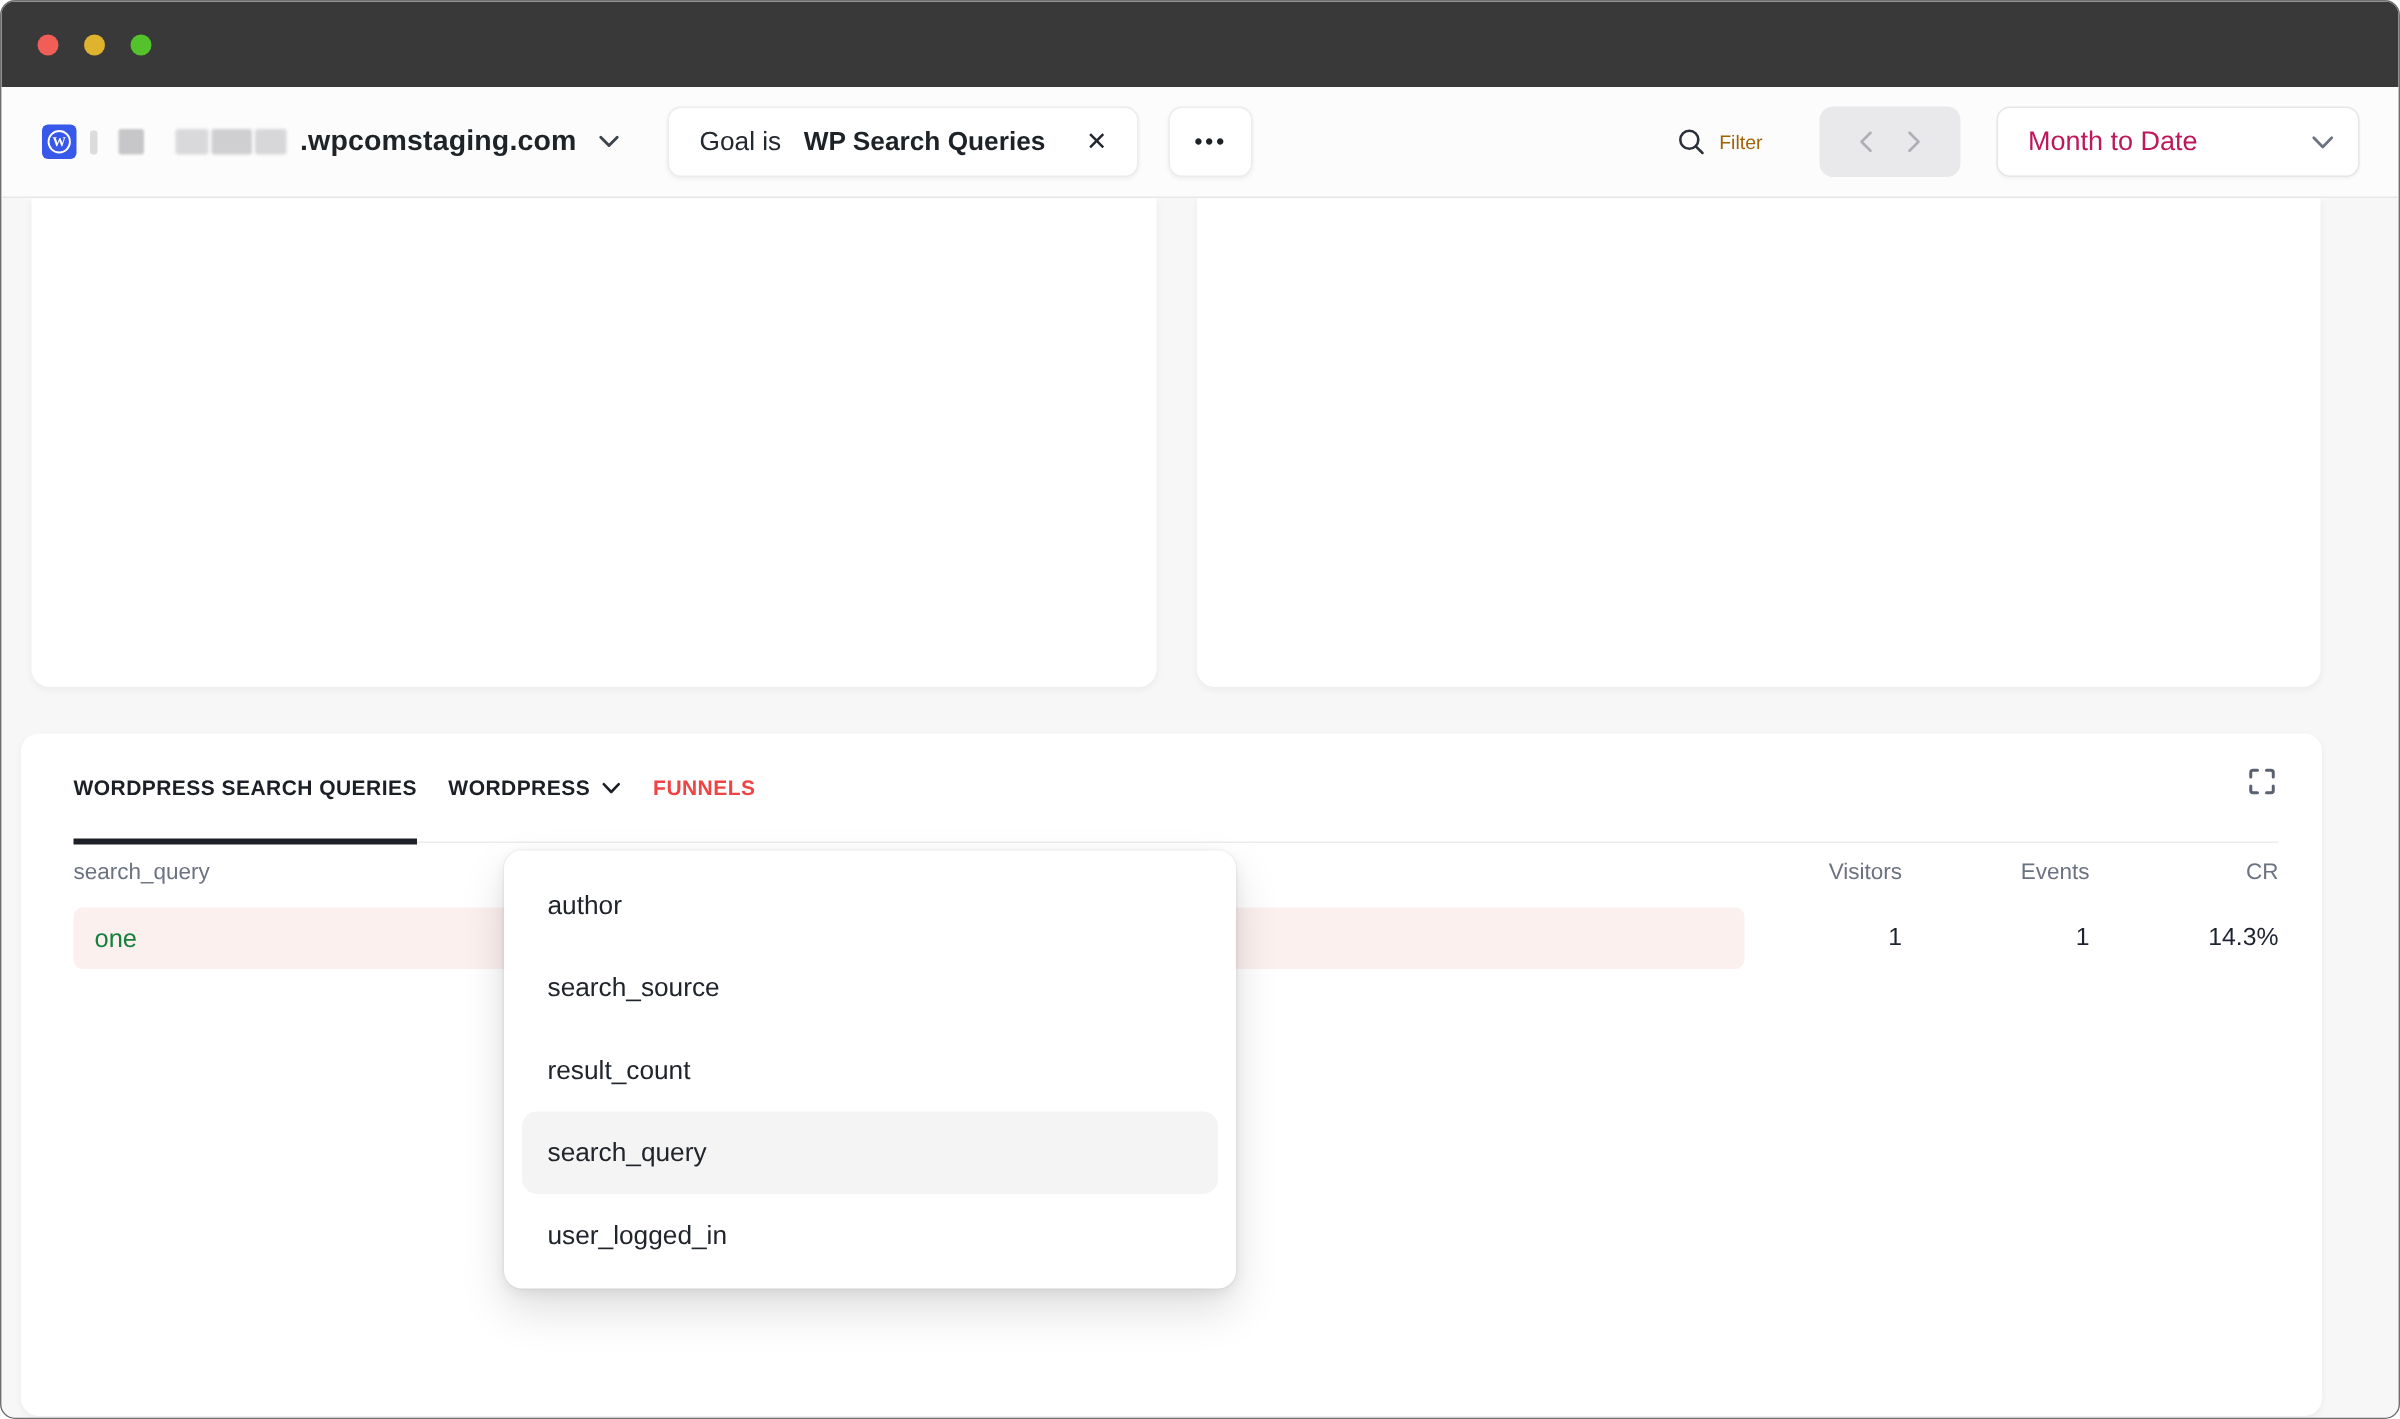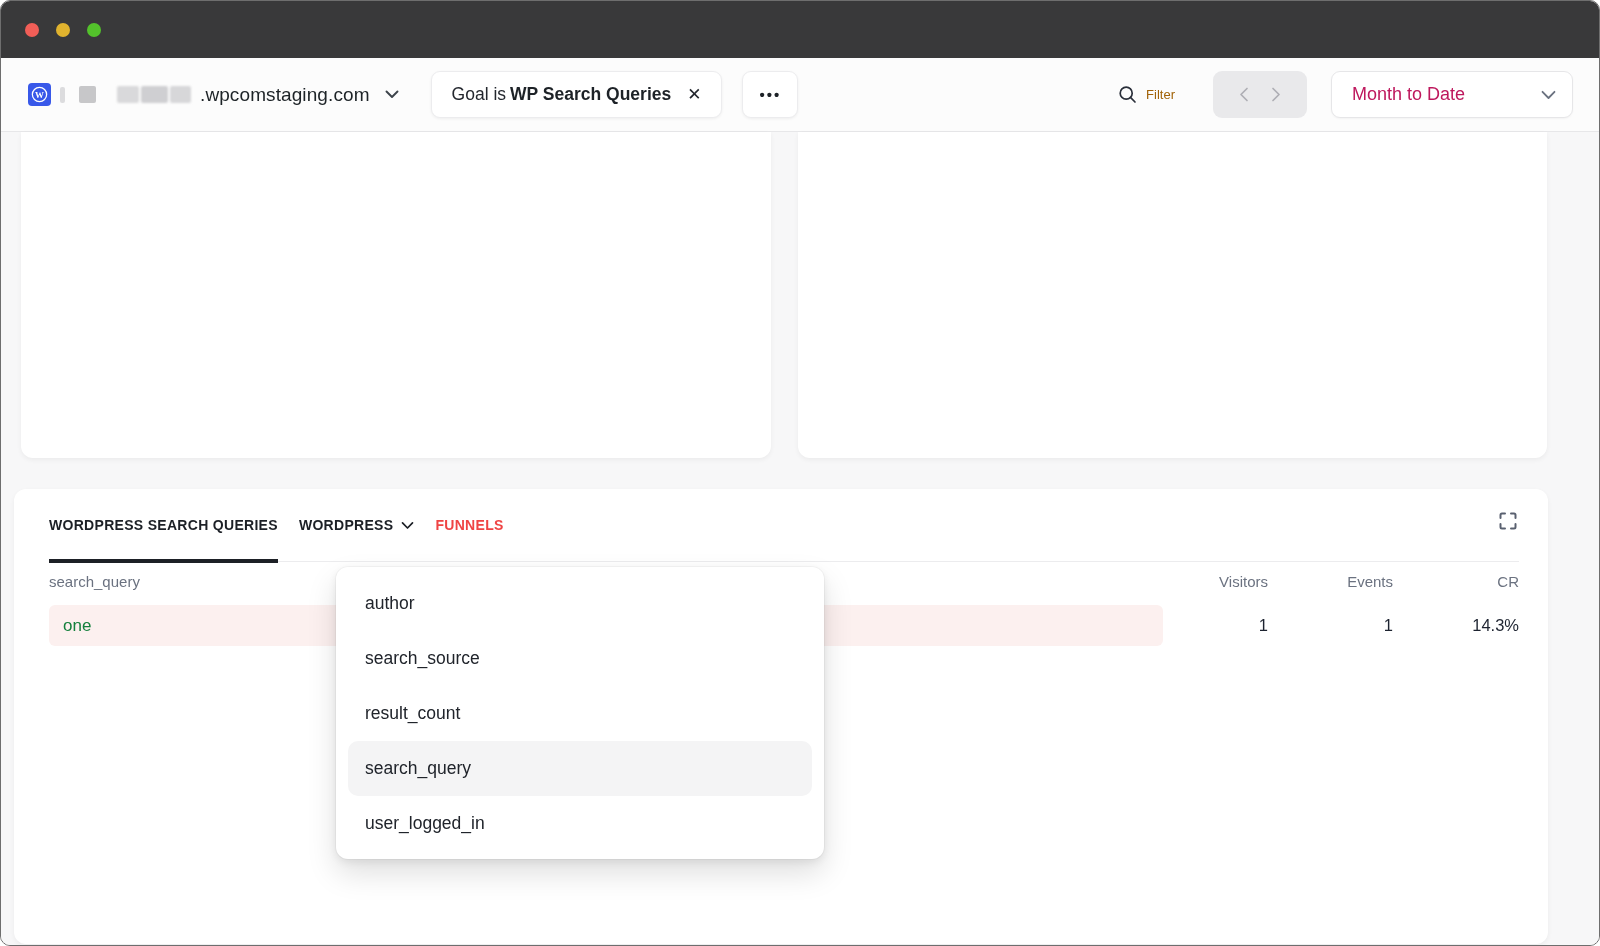--- a/index.html
+++ b/index.html
@@ -22,26 +22,26 @@
   .site-selector { display:flex; align-items:center; gap:9px; cursor:pointer; }
   .favicon { width:23px; height:23px; border-radius:4px; background:#3858e9; display:flex;
              align-items:center; justify-content:center; flex:none; }
   .redact-sliver { width:5px; height:16px; background:#dcdcde; border-radius:2px; filter:blur(.5px); }
   .redact-square { width:17px; height:17px; background:#c7c7c9; border-radius:2px; filter:blur(.6px); margin-left:5px; }
   .redact-text { display:flex; gap:2px; margin-left:12px; filter:blur(1px); }
   .redact-text i { display:block; height:17px; border-radius:2px; }
   .redact-text i:nth-child(1){ width:22px; background:#d9d9db; }
   .redact-text i:nth-child(2){ width:27px; background:#cfcfd2; }
   .redact-text i:nth-child(3){ width:21px; background:#d7d7d9; }
-  .domain { font-size:19px; font-weight:400; color:#1d2327; letter-spacing:.1px; }
+  .domain { font-size:19px; font-weight:700; color:#1d2327; letter-spacing:.1px; }
   .sel-chevron { margin-left:6px; display:flex; }
 
   .pill { height:47px; background:#ffffff; border:1px solid #ececee; border-radius:9px;
           box-shadow:0 1px 3px rgba(0,0,0,.06); display:flex; align-items:center; }
-  .goal-pill { margin-left:32px; padding:0 20px; gap:4px; cursor:pointer;text-align:right; }
+  .goal-pill { margin-left:32px; padding:0 20px; gap:15px; cursor:pointer;text-align:right; }
   .goal-pill .prefix { font-size:17.5px; color:#23272e; }
   .goal-pill .goal { font-size:17.5px; font-weight:700; color:#1d2227; }
   .goal-pill .x { margin-left:12px; font-size:17px; color:#23272e; cursor:pointer; line-height:1; }
   .more-btn { margin-left:20px; width:56px; justify-content:center; cursor:pointer;
               font-size:15px; font-weight:700; color:#1d2227; letter-spacing:2px; }
 
   .right-cluster { margin-left:auto; display:flex; align-items:center; }
   .filter-btn { display:flex; align-items:center; gap:8px; cursor:pointer; }
   .filter-btn span { font-size:13px; color:#a16207; }
   .pager { margin-left:38px; width:94px; height:47px; background:#e9e9eb; border-radius:9px;

